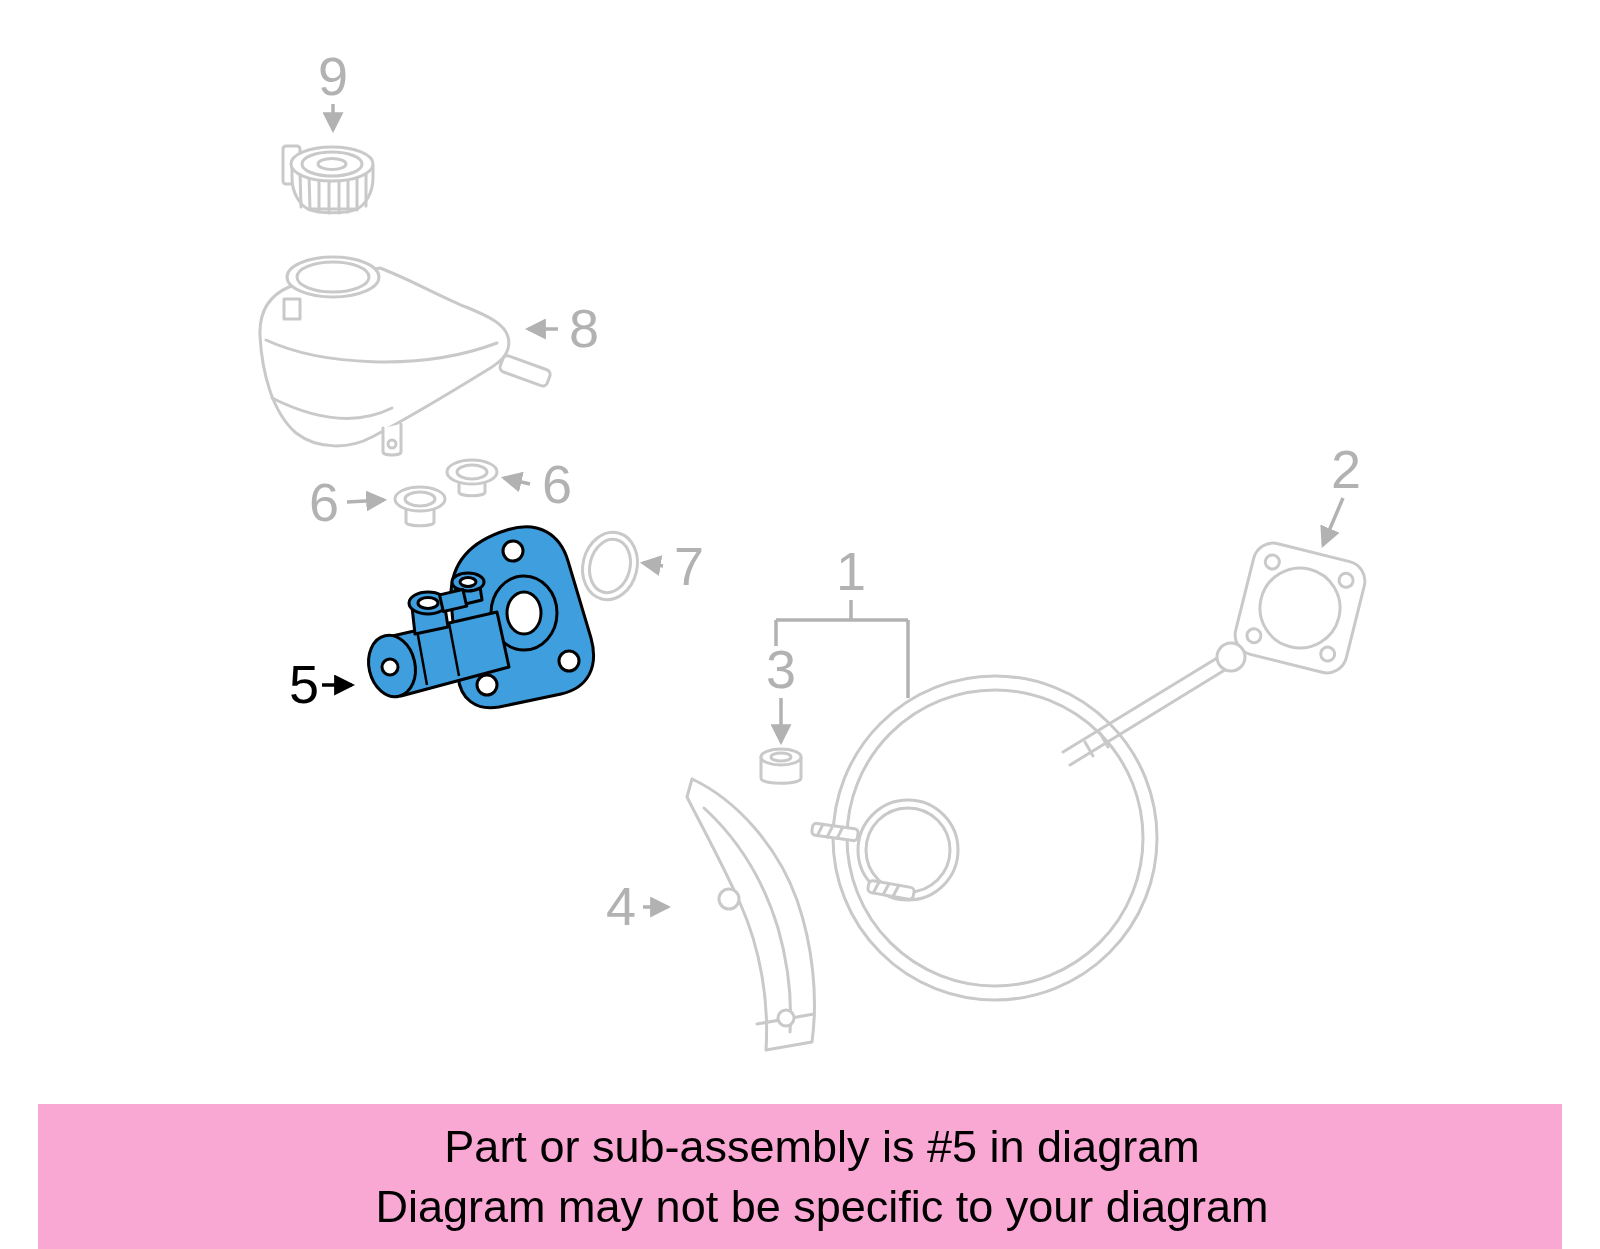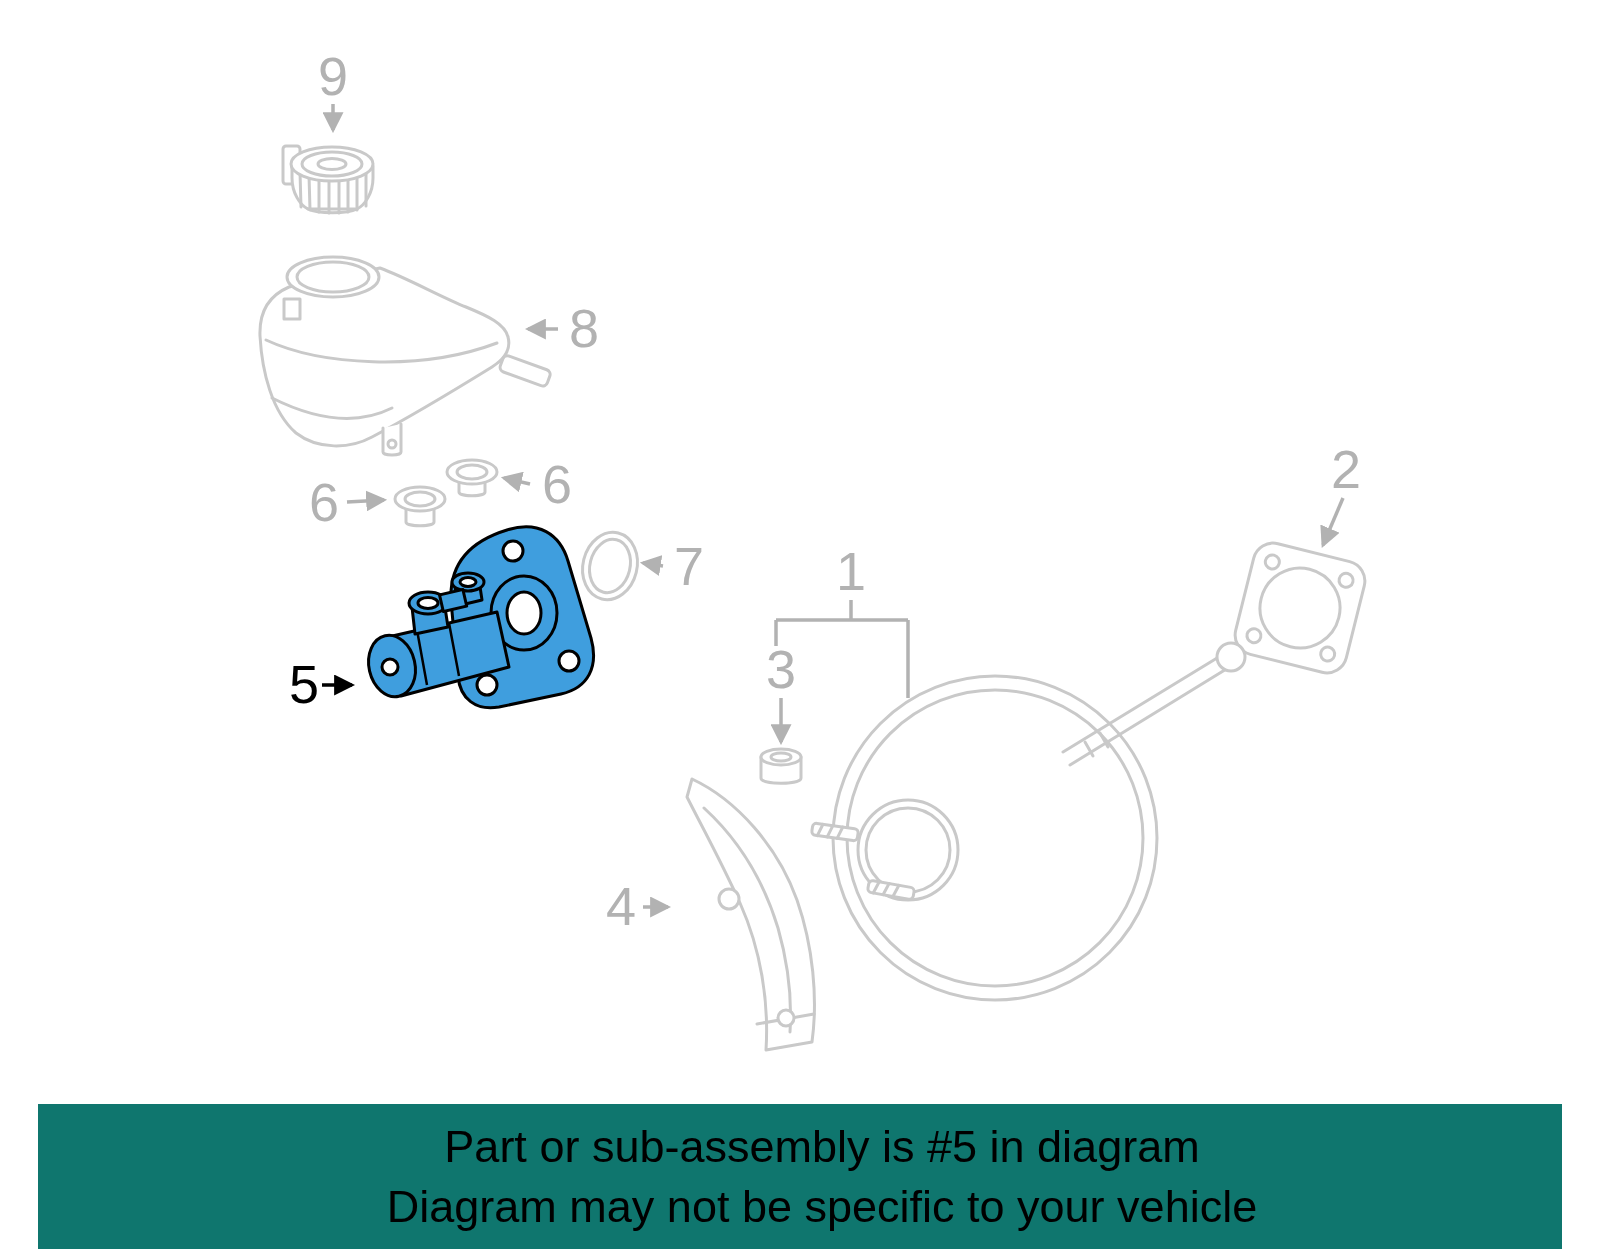--- a/index.html
+++ b/index.html
@@ -22,21 +22,21 @@
   .cline-black { stroke: #000000; stroke-width: 3.5; fill: none; }
 
   
   .blue      { fill: #3f9ede; stroke: #000000; stroke-width: 3; stroke-linejoin: round; }
   .blue-hole { fill: #ffffff; stroke: #000000; stroke-width: 3; }
   .blue-line { fill: none;    stroke: #000000; stroke-width: 2.5; }
 
   
   .banner {
     position: absolute; left: 38px; right: 38px; top: 1104px; bottom: 0;
-    background: #0f766e; color: #000;
+    background: #f9a8d4; color: #000;
     display: flex; flex-direction: column; align-items: center; justify-content: center;
     gap: 8px;
     padding-left: 44px;
   }
   .banner div { font-size: 45px; line-height: 1.15; text-align: center; }
 </style>
 </head>
 <body>
 
 <svg class="diagram" width="1600" height="1104" viewBox="0 0 1600 1104">
@@ -181,14 +181,14 @@
     <text class="callout" x="781" y="688">3</text>
     <line class="cline" x1="781" y1="698" x2="781" y2="742" marker-end="url(#ah-gray)"></line>
 
     <text class="callout" x="621" y="925">4</text>
     <line class="cline" x1="643" y1="907" x2="668" y2="907" marker-end="url(#ah-gray)"></line>
   </g>
 </svg>
 
 <div class="banner">
   <div>Part or sub-assembly is #5 in diagram</div>
-  <div>Diagram may not be specific to your vehicle</div>
+  <div>Diagram may not be specific to your diagram</div>
 </div>
 
 </body></html>

